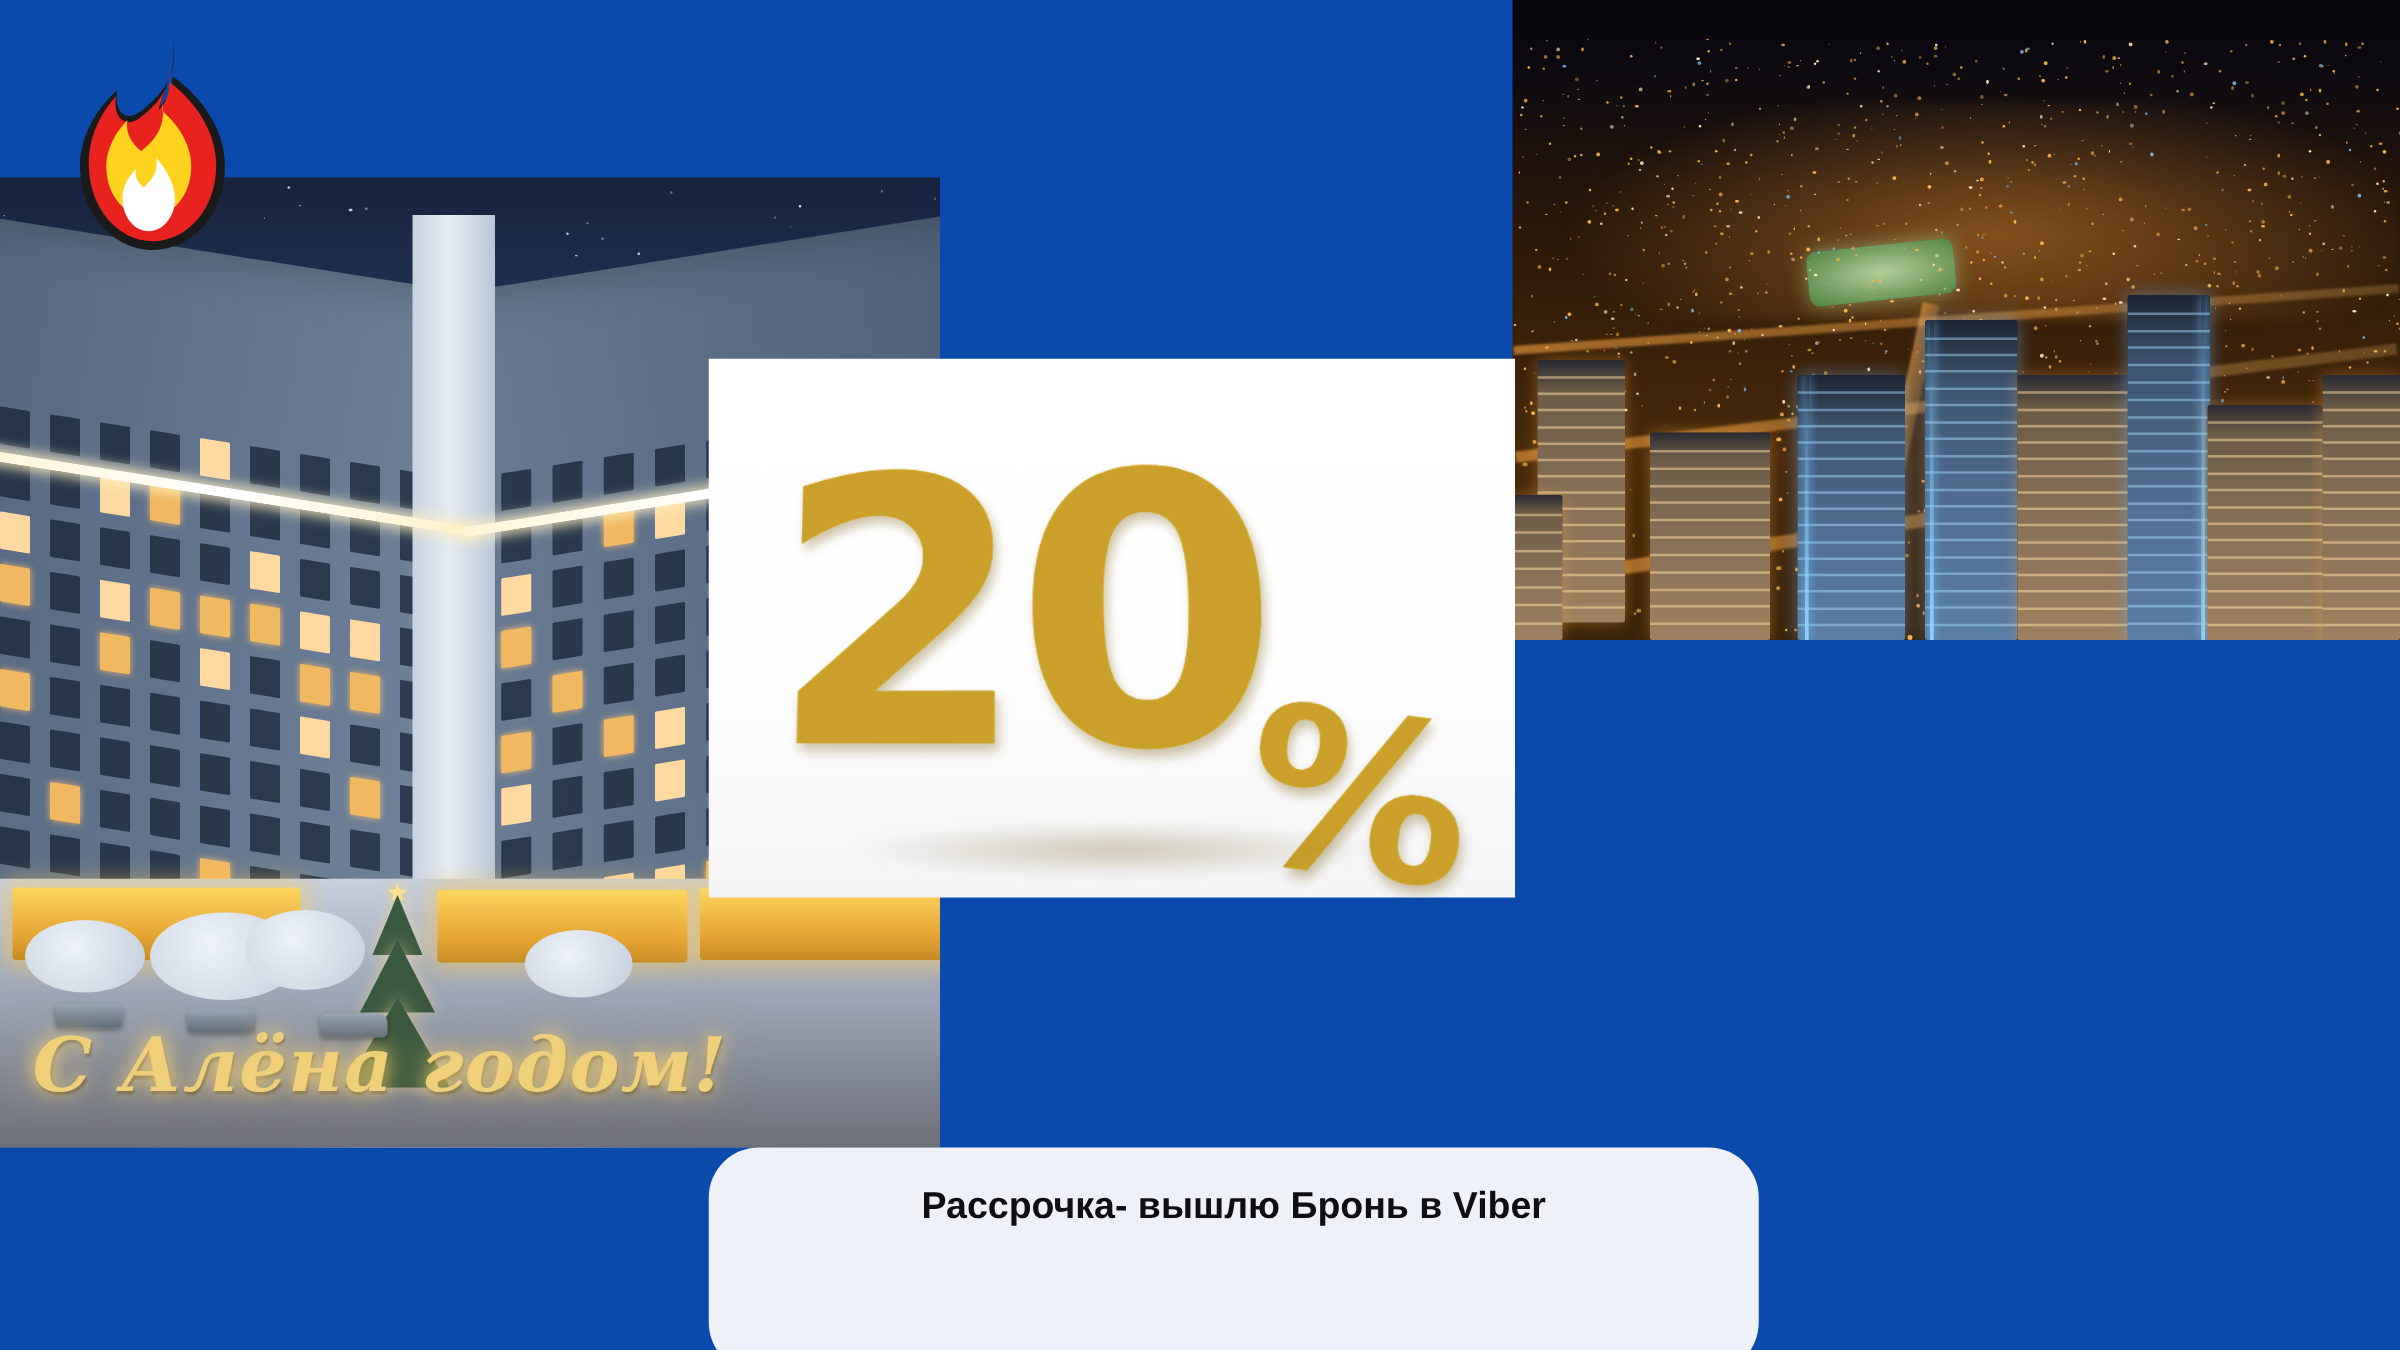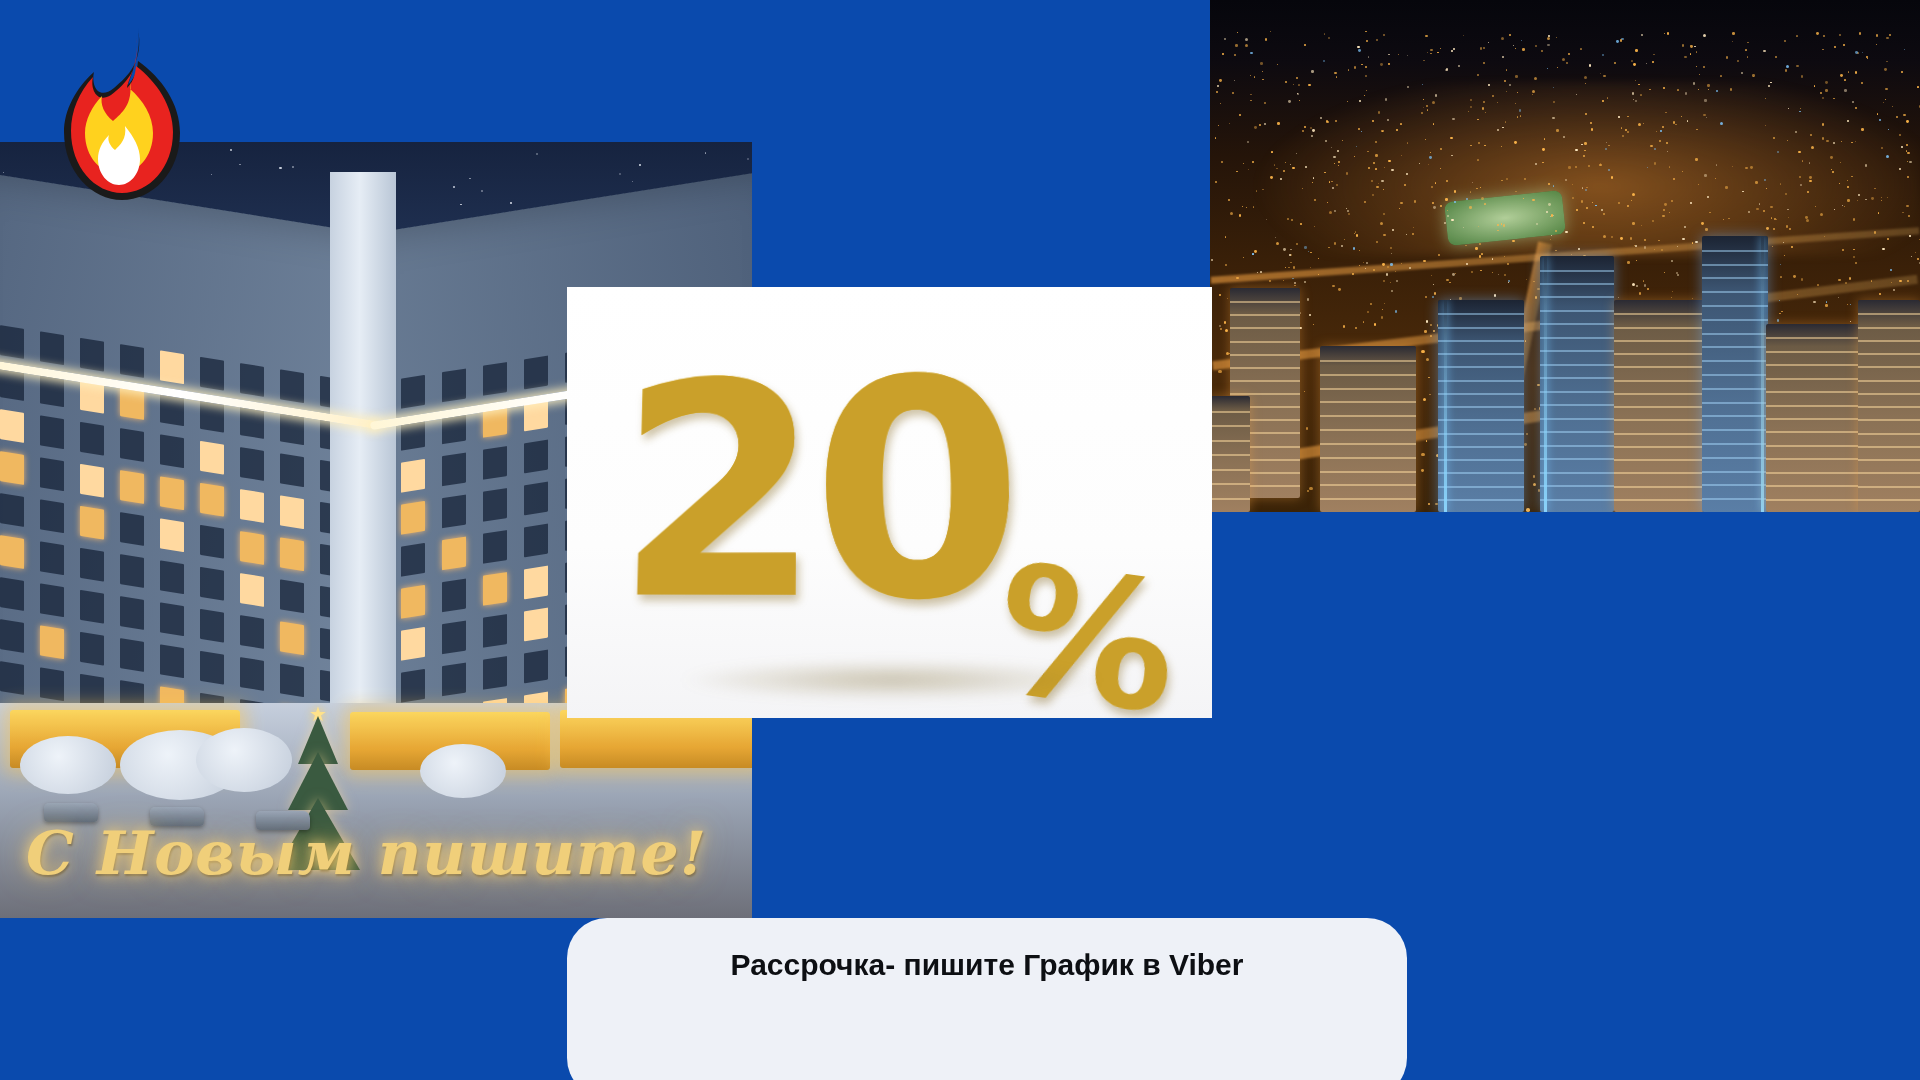--- a/index.html
+++ b/index.html
@@ -724,21 +724,21 @@
 
     <div class="snowdrift" style="left:120px; bottom:118px; width:120px; height:70px;"></div>
     <div class="snowdrift" style="left:196px; bottom:126px; width:96px; height:64px;"></div>
     <div class="snowdrift" style="left:20px;  bottom:124px; width:96px; height:58px;"></div>
     <div class="snowdrift" style="left:420px; bottom:120px; width:86px; height:54px;"></div>
 
     <div class="car" style="left:44px; bottom:96px;"></div>
     <div class="car" style="left:150px; bottom:92px;"></div>
     <div class="car" style="left:256px; bottom:88px;"></div>
 
-    <div class="ny-greeting">С Новым пишите!</div>
+    <div class="ny-greeting">С Алёна годом!</div>
   </div>
 
   <div class="city-photo">
     <div class="city-haze"></div>
     <div class="pitch" style="left:236px; top:196px; width:118px; height:44px; transform:rotate(-6deg);"></div>
 
     <div class="road" style="left:0; top:252px; width:100%; height:7px; transform:rotate(-4deg);"></div>
     <div class="road" style="left:0; top:318px; width:100%; height:9px; transform:rotate(-7deg);"></div>
     <div class="road" style="left:40px; top:404px; width:660px; height:11px; transform:rotate(-9deg);"></div>
     <div class="road" style="left:300px; top:240px; width:14px; height:270px; transform:rotate(12deg);"></div>
@@ -2087,16 +2087,16 @@
   <div class="percent-card">
     <div class="gold-number">
       <span class="txt">20</span>
       <span class="txt pct">%</span>
     </div>
     <div class="shadow-blob"></div>
   </div>
 
 
   <div class="info-card">
-    <div class="info-line">Рассрочка- пишите График в Viber</div>
+    <div class="info-line">Рассрочка- вышлю Бронь в Viber</div>
   </div>
 
 </div>
 
 </body></html>

